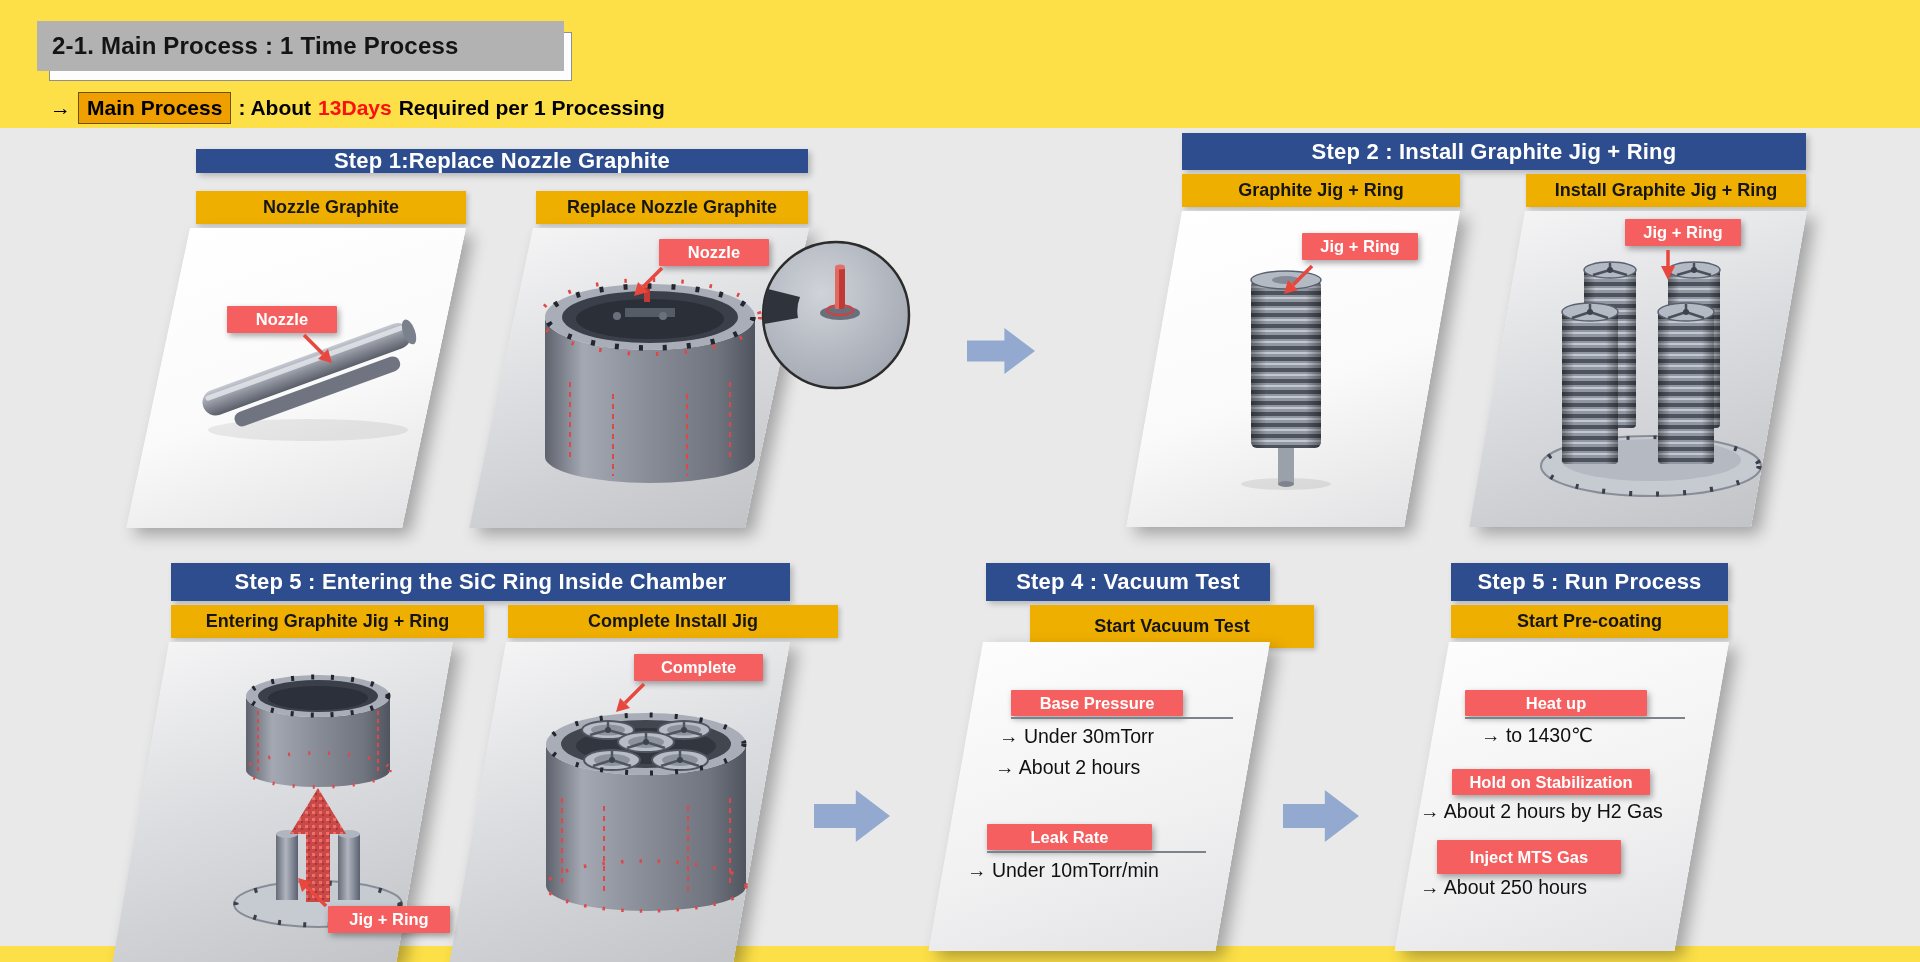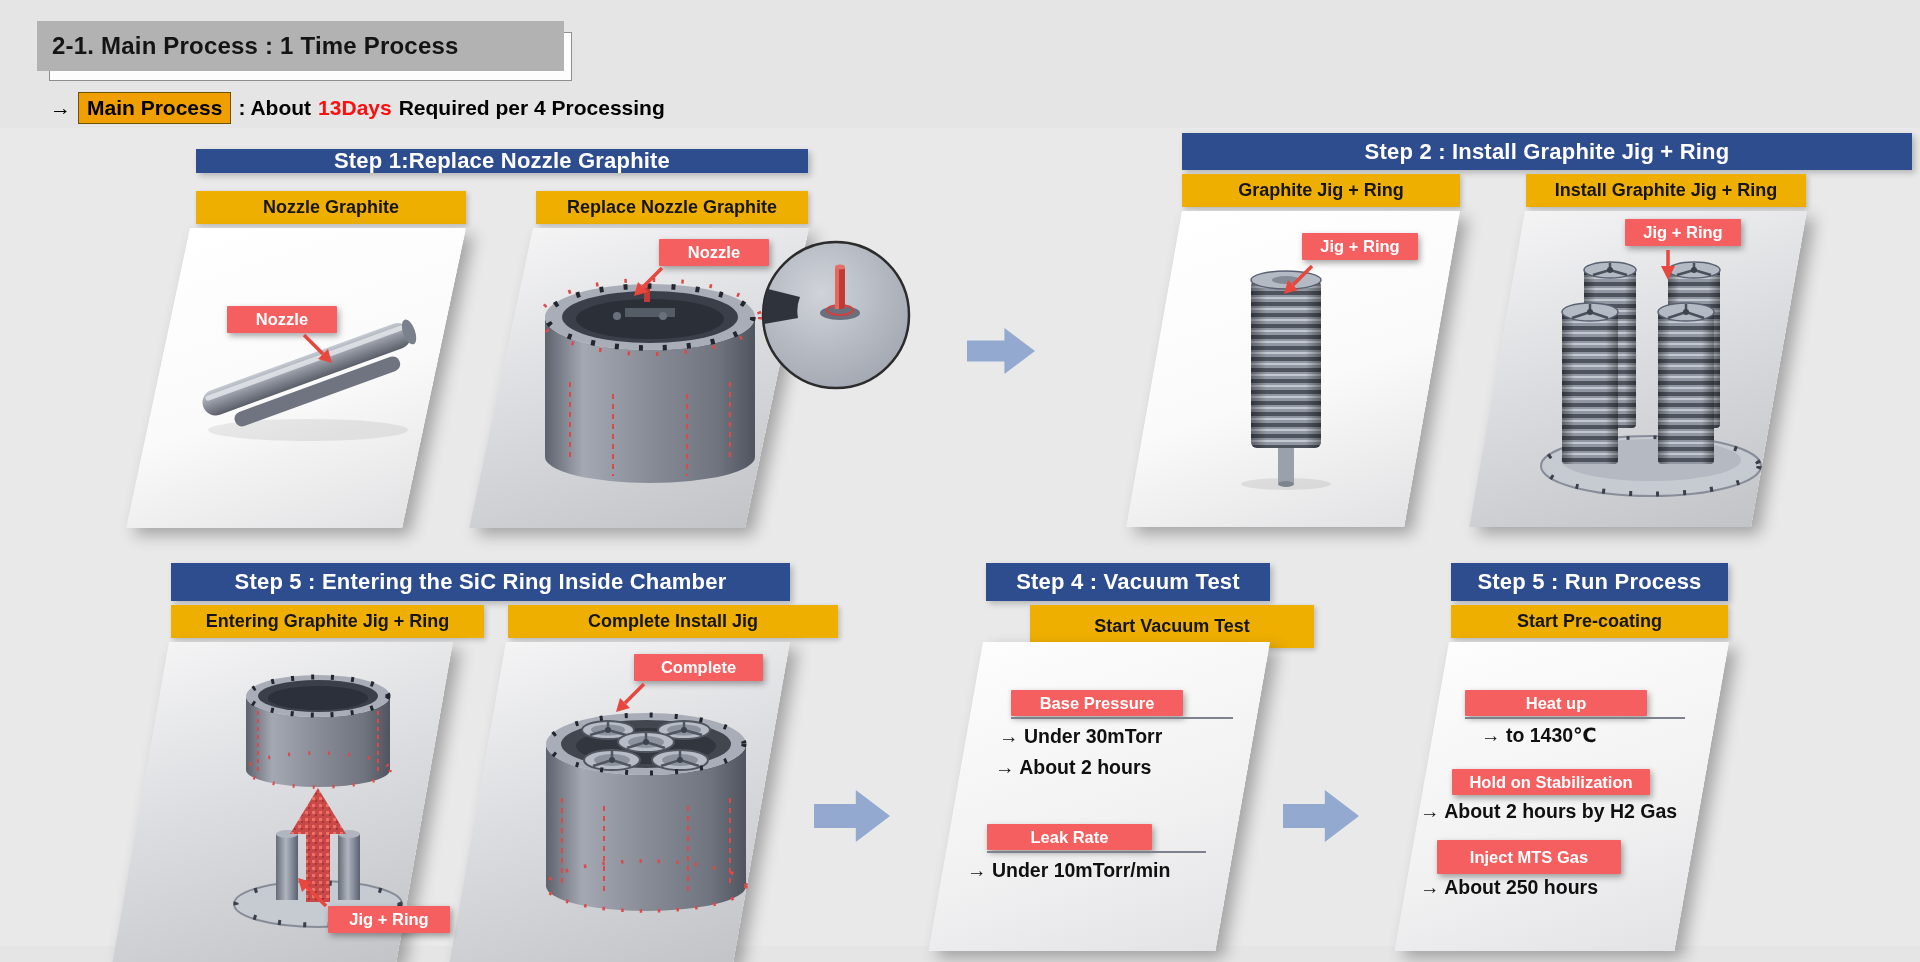--- a/index.html
+++ b/index.html
@@ -1,35 +1,35 @@
 <!DOCTYPE html>
 <html><head>
 <meta charset="utf-8">
 <style>
 *{margin:0;padding:0;box-sizing:border-box}
 html,body{background:#fff}
 body{font-family:"Liberation Sans","DejaVu Sans",sans-serif}
-#canvas{position:relative;width:1920px;height:962px;background:#e5e5e5;overflow:hidden}
+#canvas{position:relative;width:1920px;height:962px;background:#fde047;overflow:hidden}
 .abs{position:absolute}
 .gray-bg{left:0;top:128px;width:1920px;height:818px;background:#e9e9ea}
 .title-shadow{left:49px;top:32px;width:523px;height:49px;background:#fdfdfd;border:1px solid #8f8f8f}
 .title-box{left:37px;top:21px;width:527px;height:50px;background:#b2b2b2;display:flex;align-items:center;padding-left:15px;font-size:24px;font-weight:bold;color:#141414;letter-spacing:.2px}
 .subtitle{left:50px;top:92px;height:32px;display:flex;align-items:center;gap:7px;font-size:21px;font-weight:bold;color:#000}
 .subtitle .hl{background:#ef9f00;padding:3px 8px;color:#000;border:1px solid #6d5200}
 .subtitle .days{color:#fb0f0f}
 .step-header{background:#2e4d8e;color:#fff;font-weight:bold;font-size:22px;display:flex;align-items:center;justify-content:center;box-shadow:3px 3px 6px rgba(0,0,0,.22);letter-spacing:.2px;white-space:nowrap}
 .panel-header{background:#efaf00;color:#151515;font-weight:bold;font-size:18px;display:flex;align-items:center;justify-content:center;box-shadow:2px 2px 5px rgba(0,0,0,.2);white-space:nowrap}
 .skew12{transform:skewX(-12deg);transform-origin:0 0}
 .skew10{transform:skewX(-10deg);transform-origin:0 0}
 .panel-light{background:linear-gradient(160deg,#ffffff 0%,#fafafa 55%,#e2e2e4 100%);box-shadow:9px 7px 16px rgba(0,0,0,.3)}
 .panel-gray{background:linear-gradient(160deg,#f4f4f5 0%,#dcdde0 45%,#c2c4c8 100%);box-shadow:9px 7px 16px rgba(0,0,0,.3)}
 .panel-pale{background:linear-gradient(160deg,#fdfdfd 0%,#f1f1f2 60%,#e3e3e6 100%);box-shadow:9px 7px 16px rgba(0,0,0,.3)}
 .tag{background:#f55f5f;color:#fff;font-weight:bold;font-size:16.5px;display:flex;align-items:center;justify-content:center;box-shadow:2px 3px 6px rgba(0,0,0,.35);border-radius:1px;white-space:nowrap}
 .flow-arrow{background:#93a9d0;clip-path:polygon(0 27%,55% 27%,55% 0,100% 50%,55% 100%,55% 73%,0 73%)}
-.body-line{font-size:19.5px;font-weight:bold;color:#101010;white-space:nowrap}
+.body-line{font-size:19.5px;font-weight:normal;color:#101010;white-space:nowrap}
 .u-line{height:2px;background:#7d828c}
 .zoom-circle{border-radius:50%}
 </style>
 </head>
 <body>
 
 <div id="canvas">
 
   <svg width="0" height="0" style="position:absolute">
     <defs>
@@ -76,21 +76,21 @@
   <div class="abs gray-bg"></div>
 
   <div class="abs title-shadow"></div>
   <div class="abs title-box">2-1. Main Process : 1 Time Process</div>
 
   <div class="abs subtitle">
     <span>→</span>
     <span class="hl">Main Process</span>
     <span>: About</span>
     <span class="days">13Days</span>
-    <span>Required per 4 Processing</span>
+    <span>Required per 1 Processing</span>
   </div>
 
   <div class="abs step-header" style="left:196px;top:149px;width:612px;height:24px">Step 1:Replace Nozzle Graphite</div>
   <div class="abs panel-header" style="left:196px;top:191px;width:270px;height:33px">Nozzle Graphite</div>
   <div class="abs panel-header" style="left:536px;top:191px;width:272px;height:33px">Replace Nozzle Graphite</div>
 
   <div class="abs skew12 panel-light" style="left:190px;top:228px;width:276px;height:300px"></div>
   <div class="abs skew12 panel-gray" style="left:533px;top:228px;width:276px;height:300px"></div>
 
   <svg class="abs" style="left:193px;top:298px" width="230" height="150" viewBox="0 0 230 150">
@@ -136,21 +136,21 @@
     <path d="M8 50 A70 70 0 0 0 4 85 L38 79 A38 38 0 0 1 40 58 Z" fill="#2f333c"></path>
     <ellipse cx="80" cy="74" rx="20" ry="7" fill="#6a707b"></ellipse>
     <ellipse cx="80" cy="71" rx="13" ry="5" fill="none" stroke="#d04040" stroke-width="2"></ellipse>
     <rect x="75" y="28" width="10" height="42" rx="3" fill="#c23a35"></rect>
     <rect x="75" y="28" width="4" height="42" fill="#e06a60"></rect>
     <ellipse cx="80" cy="28" rx="5" ry="2.5" fill="#e2716a"></ellipse>
   </svg>
 
   <div class="abs flow-arrow" style="left:967px;top:328px;width:68px;height:46px"></div>
 
-  <div class="abs step-header" style="left:1182px;top:133px;width:730px;height:37px">Step 2 : Install Graphite Jig + Ring</div>
+  <div class="abs step-header" style="left:1182px;top:133px;width:624px;height:37px">Step 2 : Install Graphite Jig + Ring</div>
   <div class="abs panel-header" style="left:1182px;top:174px;width:278px;height:33px">Graphite Jig + Ring</div>
   <div class="abs panel-header" style="left:1526px;top:174px;width:280px;height:33px">Install Graphite Jig + Ring</div>
 
   <div class="abs skew10 panel-light" style="left:1182px;top:211px;width:278px;height:316px"></div>
   <div class="abs skew10 panel-gray" style="left:1525px;top:211px;width:282px;height:316px"></div>
 
   <svg class="abs" style="left:1216px;top:262px" width="140" height="230" viewBox="0 0 140 230">
     <ellipse cx="70" cy="222" rx="45" ry="6" fill="#000" opacity=".08"></ellipse>
     <rect x="62" y="180" width="16" height="42" fill="#9ba1ab"></rect>
     <ellipse cx="70" cy="222" rx="8" ry="3" fill="#7e848e"></ellipse>

